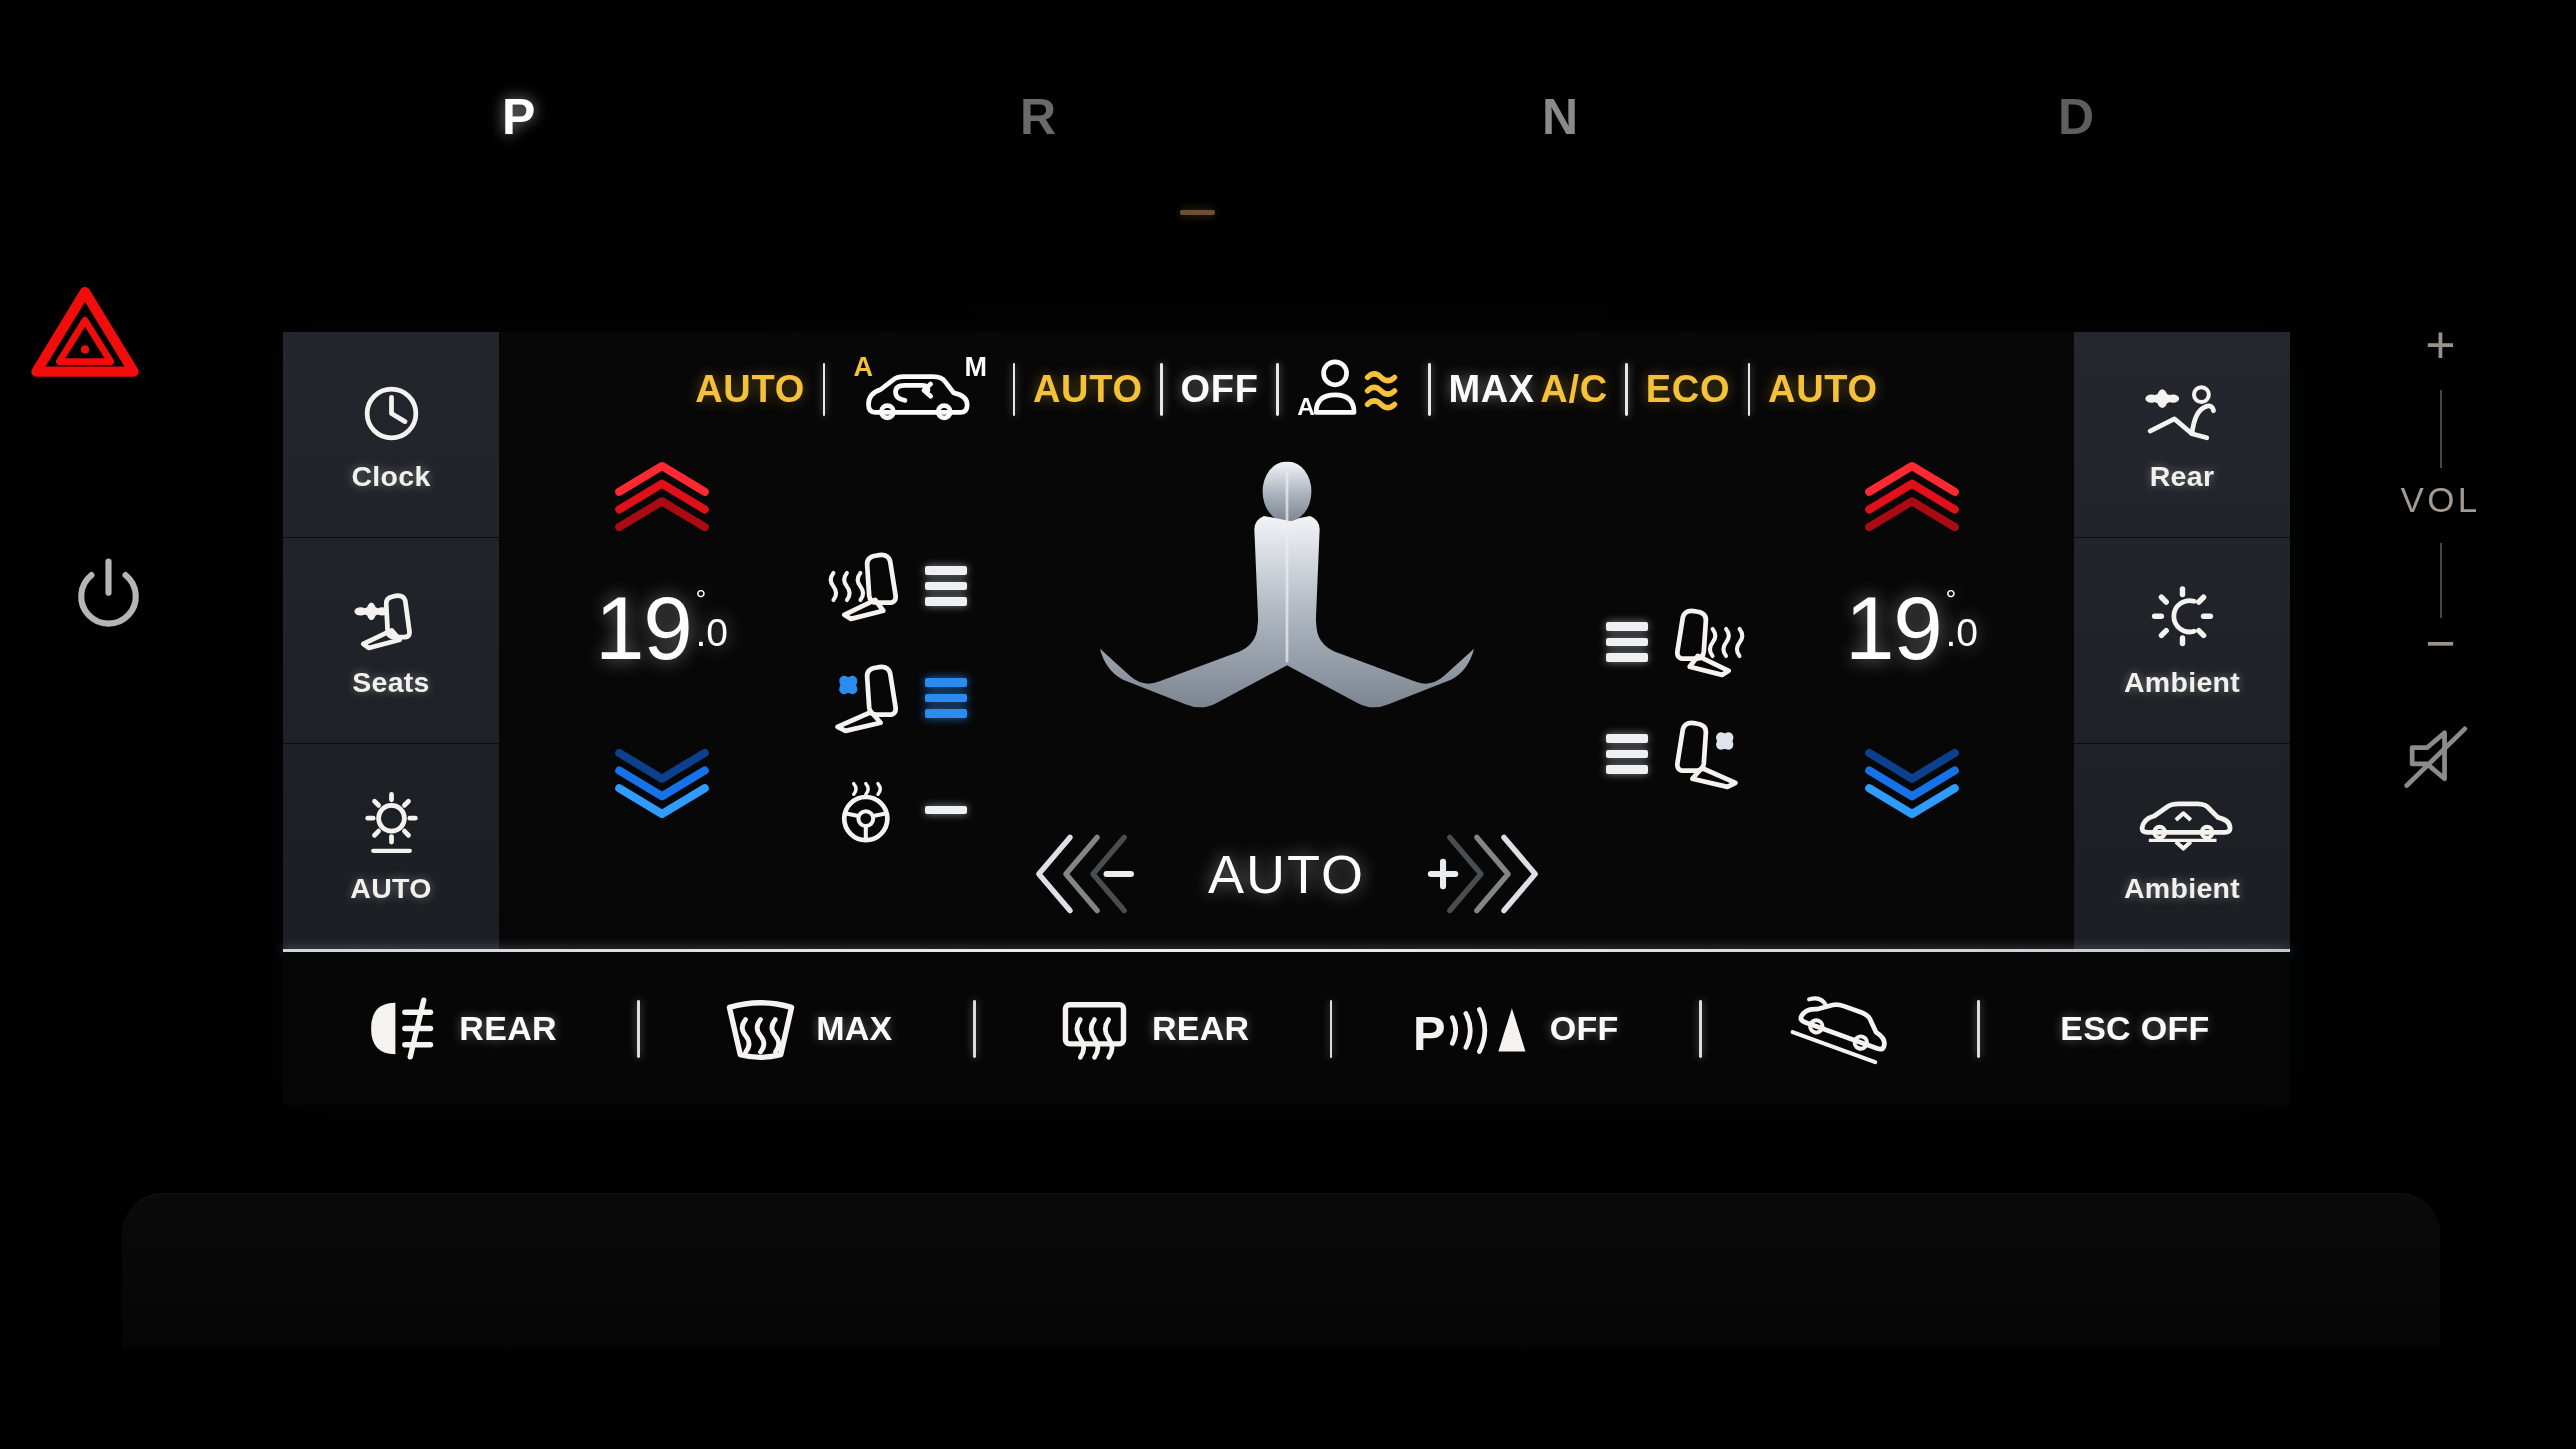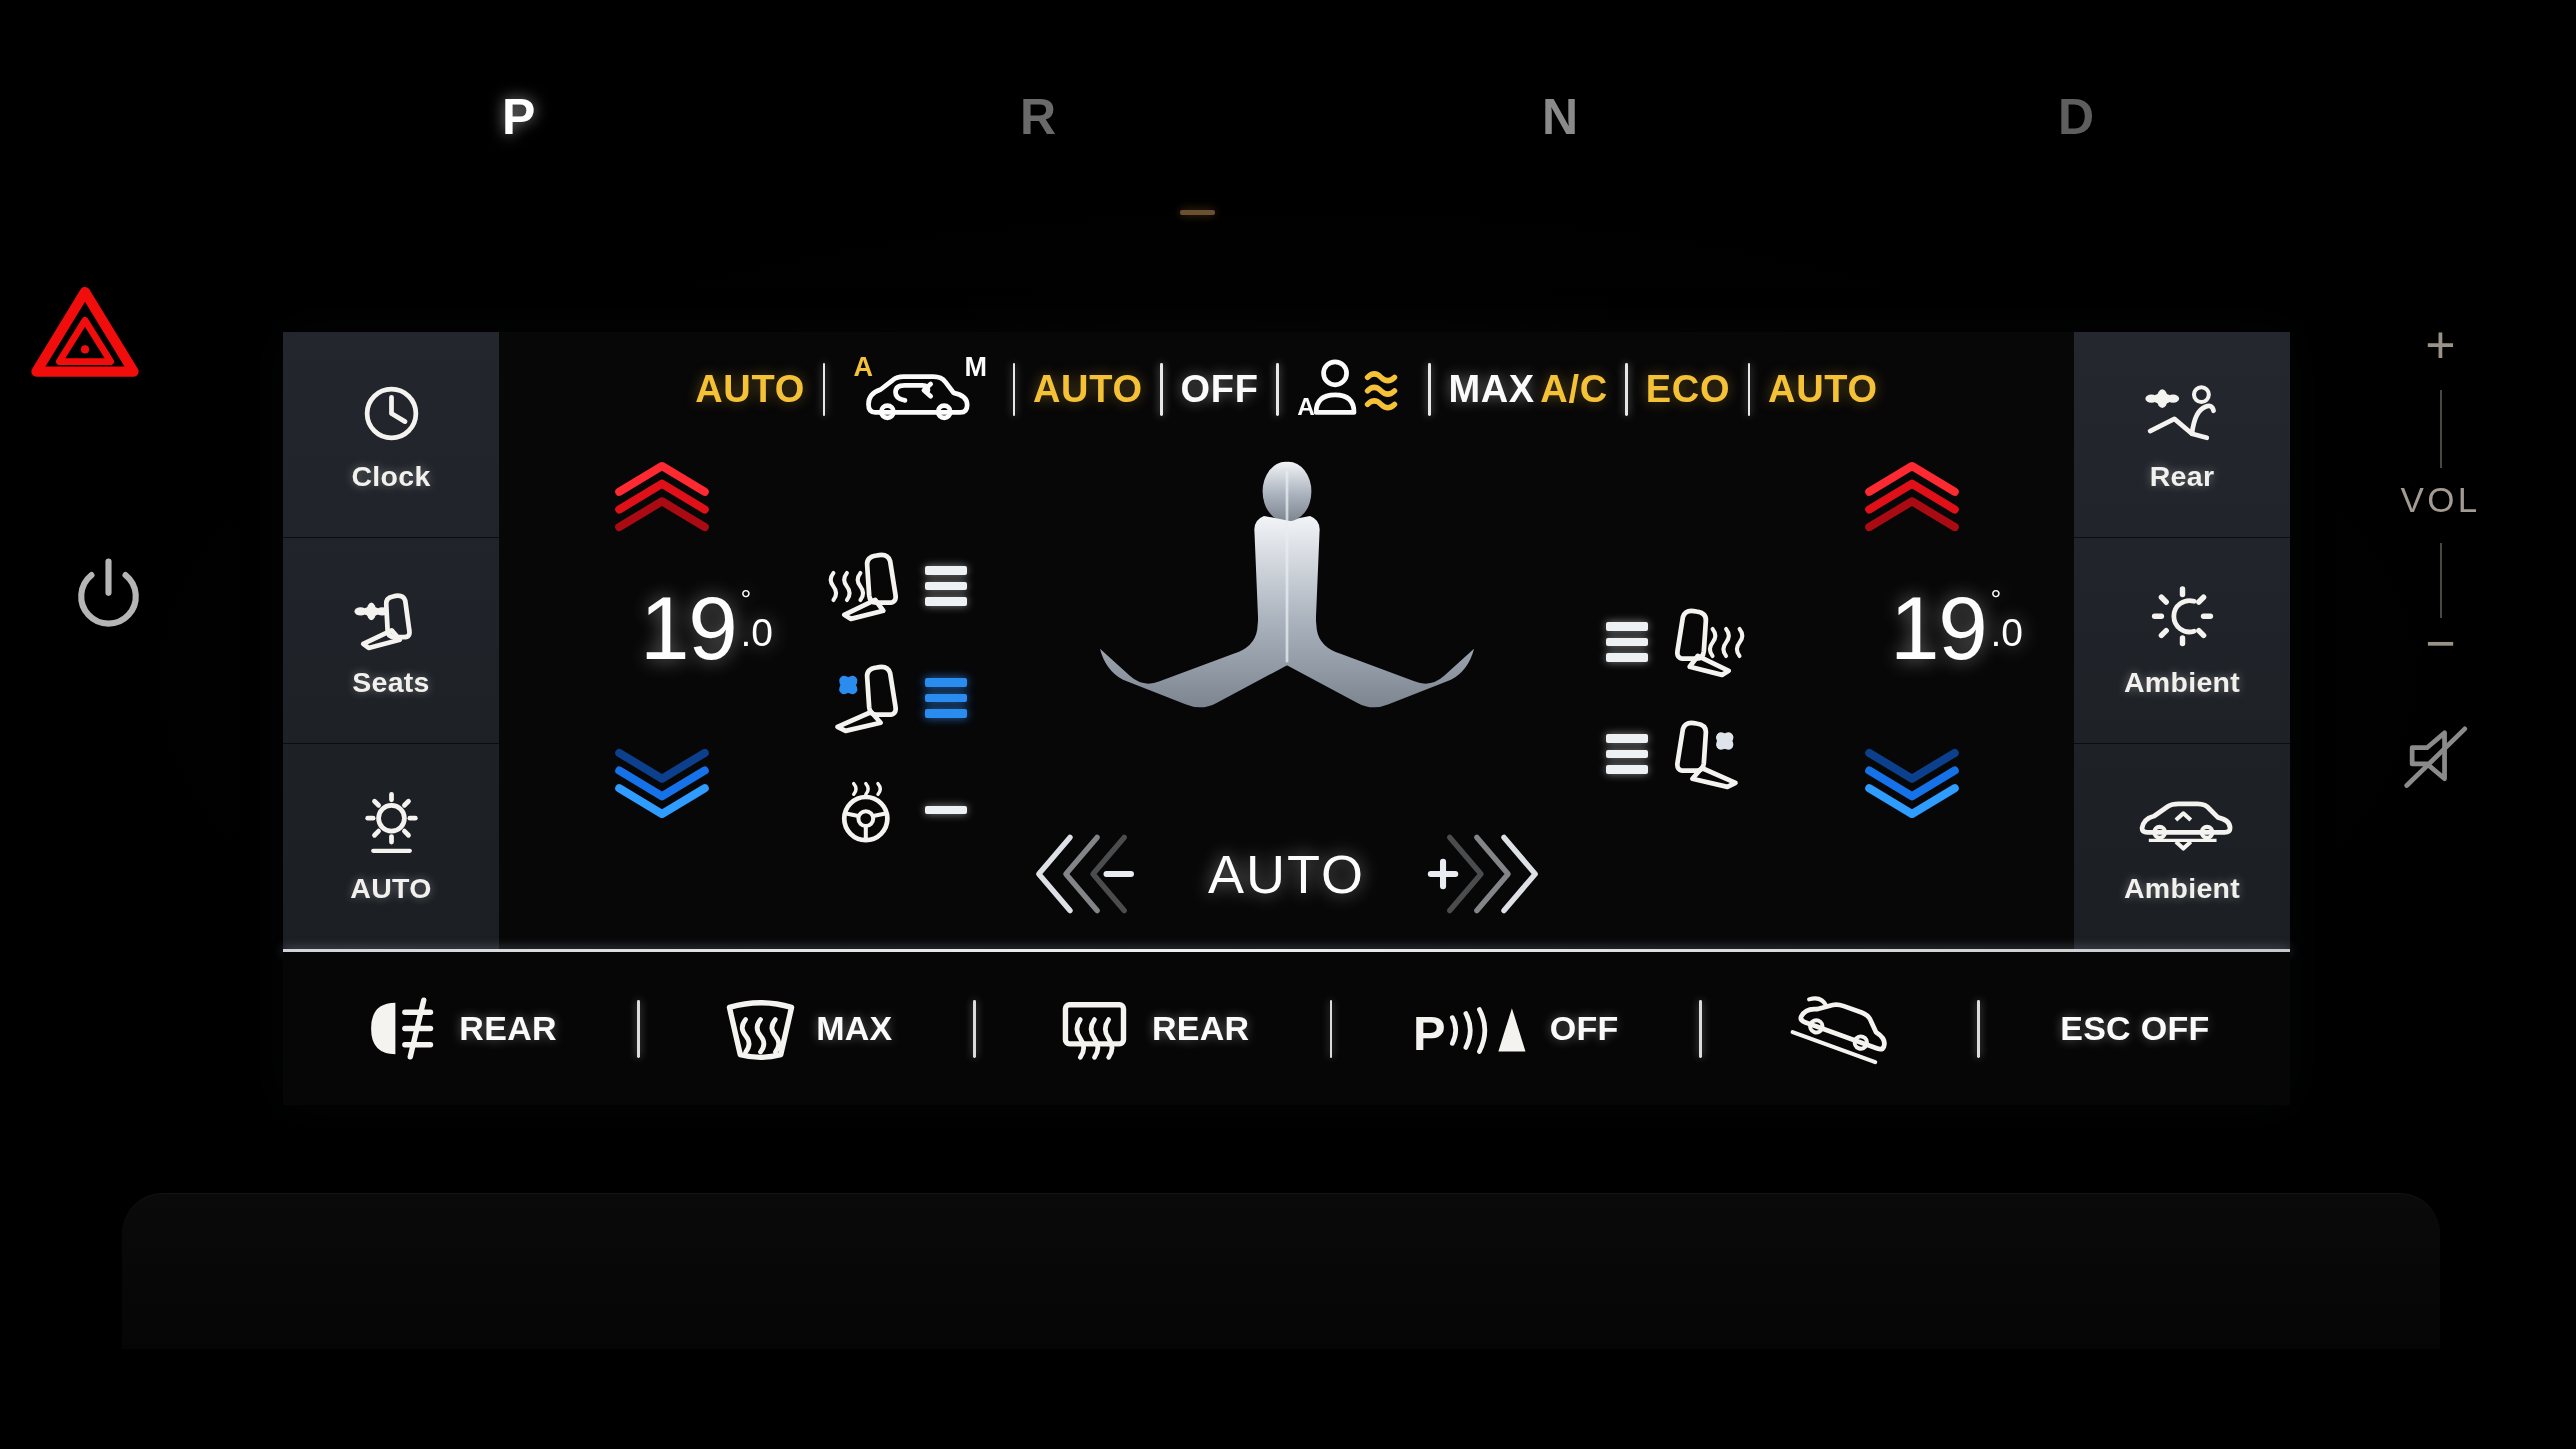--- a/index.html
+++ b/index.html
@@ -119,21 +119,21 @@
 
   
   .climate { flex: 1; display: flex; align-items: stretch; position: relative; }
 
   .zone { width: 325px; position: relative; }
   .zone .chev-up   { position: absolute; top: 15px;  left: 50%; transform: translateX(-50%); }
   .zone .chev-down { position: absolute; top: 291px; left: 50%; transform: translateX(-50%); }
   .zone .temp {
     position: absolute; top: 139px; left: 50%; transform: translateX(-50%);
     display: flex; align-items: flex-start;
-    color: #fdfdfd; text-shadow: 0 0 19px rgba(255,255,255,.45); margin-left: 45px;
+    color: #fdfdfd; text-shadow: 0 0 19px rgba(255,255,255,.45);
   }
   .temp-int { font-size: 89px; font-weight: 500; line-height: .95; letter-spacing: -1.4px; }
   .temp-frac-wrap { display: flex; flex-direction: column; align-items: flex-start; margin-left: 4.1px; padding-top: 4.1px; }
   .temp-deg { font-size: 27px; line-height: .8; font-weight: 500; }
   .temp-frac { font-size: 39px; font-weight: 500; line-height: .95; margin-top: 2.7px; }
 
   .seatcol {
     width: 224px; position: relative;
     display: flex; flex-direction: column; justify-content: center; gap: 31px;
   }

